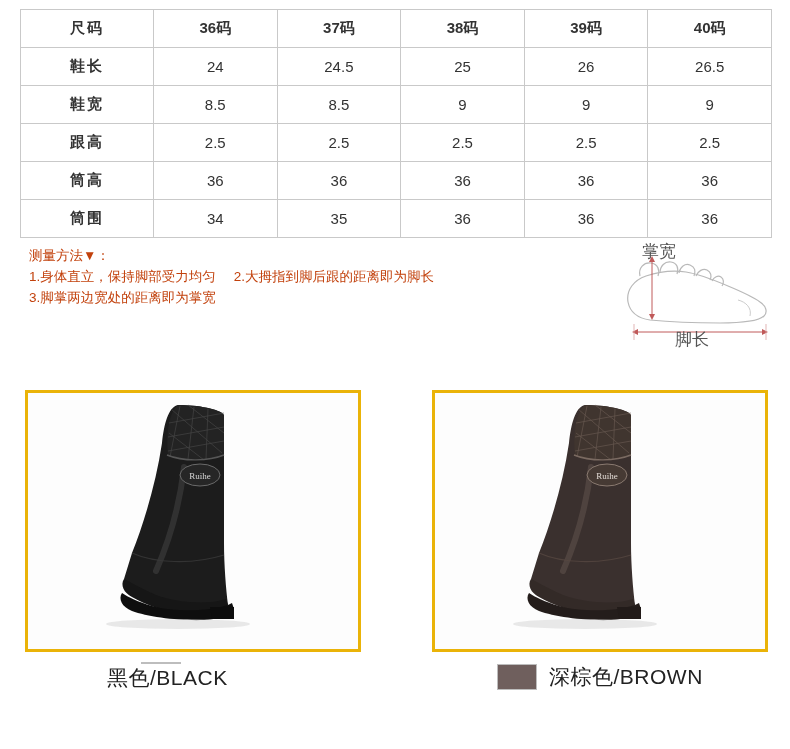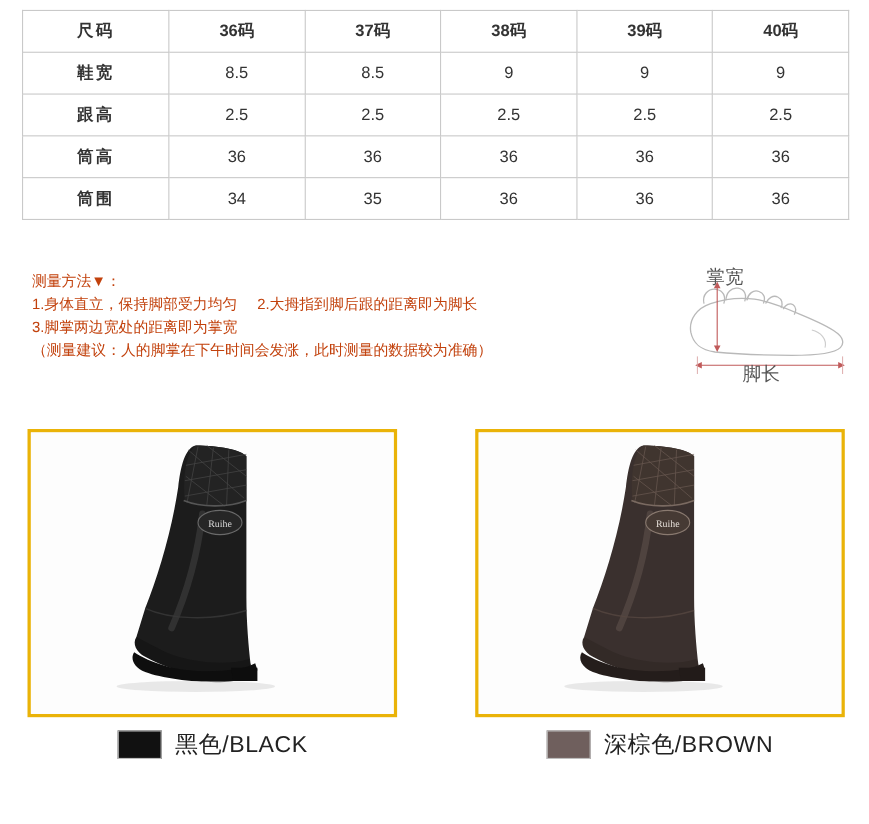--- a/index.html
+++ b/index.html
@@ -101,21 +101,21 @@
 
   .boot-svg { display: block; }
 
   
   .caption {
     position: absolute;
     display: flex;
     align-items: center;
     height: 30px;
   }
-  .caption.left { left: 107px; top: 662px; }
+  .caption.left { left: 107px; top: 662px; flex-direction: column; }
   .caption.right { left: 497px; top: 662px; }
   .swatch {
     width: 38px;
     height: 24px;
     margin-right: 12px;
     border: 1px solid #bdbdbd;
   }
   .caption-text {
     font-size: 21px;
     color: #222222;
@@ -132,20 +132,28 @@
       <tbody>
         <tr class="header">
           <td class="rowhead">尺码</td>
           <td>36码</td>
           <td>37码</td>
           <td>38码</td>
           <td>39码</td>
           <td>40码</td>
         </tr>
         <tr>
+          <td class="rowhead">鞋长</td>
+          <td>24</td>
+          <td>24.5</td>
+          <td>25</td>
+          <td>26</td>
+          <td>26.5</td>
+        </tr>
+        <tr>
           <td class="rowhead">鞋宽</td>
           <td>8.5</td>
           <td>8.5</td>
           <td>9</td>
           <td>9</td>
           <td>9</td>
         </tr>
         <tr>
           <td class="rowhead">跟高</td>
           <td>2.5</td>
@@ -173,21 +181,20 @@
       </tbody>
     </table>
   </div>
 
   <div class="notes">
     <div class="line">测量方法▼：</div>
     <div class="line inline-two">
       <span>1.身体直立，保持脚部受力均匀</span><span class="second">2.大拇指到脚后跟的距离即为脚长</span>
     </div>
     <div class="line">3.脚掌两边宽处的距离即为掌宽</div>
-    <div class="line">（测量建议：人的脚掌在下午时间会发涨，此时测量的数据较为准确）</div>
   </div>
 
   <div class="foot-diagram">
     <svg width="160" height="110" viewBox="0 0 160 110">
 
       <path d="M8,62 C6,50 14,40 26,36 C38,32 52,30 66,32 C80,34 94,40 108,46 C120,51 132,56 140,62 C146,66 148,72 144,76 C138,82 120,83 100,83 C78,83 50,82 30,80 C16,78 10,72 8,62 Z" fill="none" stroke="#b9b9b9" stroke-width="1.2"></path>
 
       <path d="M20,36 C18,28 24,22 31,23 C38,24 40,30 38,36" fill="none" stroke="#b9b9b9" stroke-width="1.2"></path>
       <path d="M40,33 C40,26 45,21 51,22 C57,23 59,28 57,34" fill="none" stroke="#b9b9b9" stroke-width="1.2"></path>
       <path d="M59,33 C60,27 65,23 70,25 C75,27 76,31 74,36" fill="none" stroke="#b9b9b9" stroke-width="1.2"></path>

